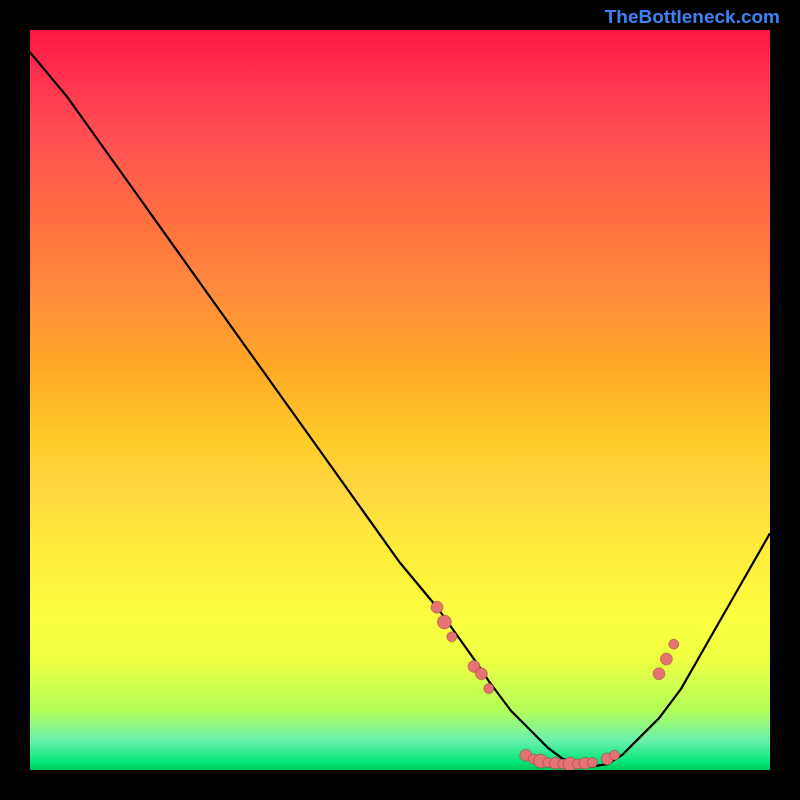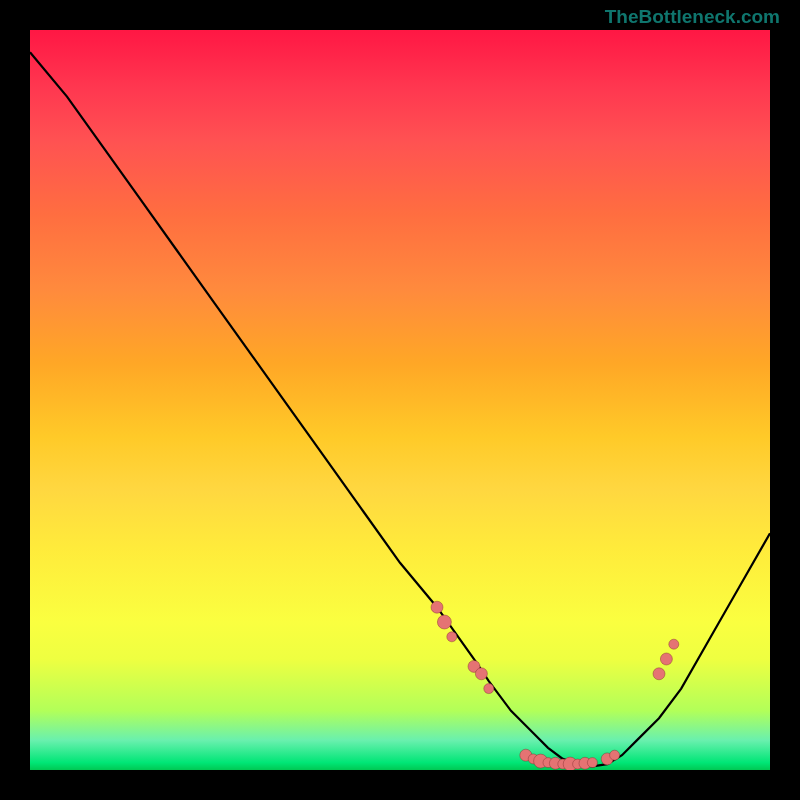--- a/index.html
+++ b/index.html
@@ -33,21 +33,21 @@
       #b2ff59 92%,
       #69f0ae 96%,
       #00e676 99%,
       #00c853 100%
     );
   }
   .watermark {
     position: absolute;
     top: 6px;
     right: 20px;
-    color: #0f766e;
+    color: #3b82f6;
     font-size: 19px;
     font-weight: bold;
     z-index: 10;
   }
   .svg-overlay {
     position: absolute;
     top: 30px;
     left: 30px;
     width: 740px;
     height: 740px;

